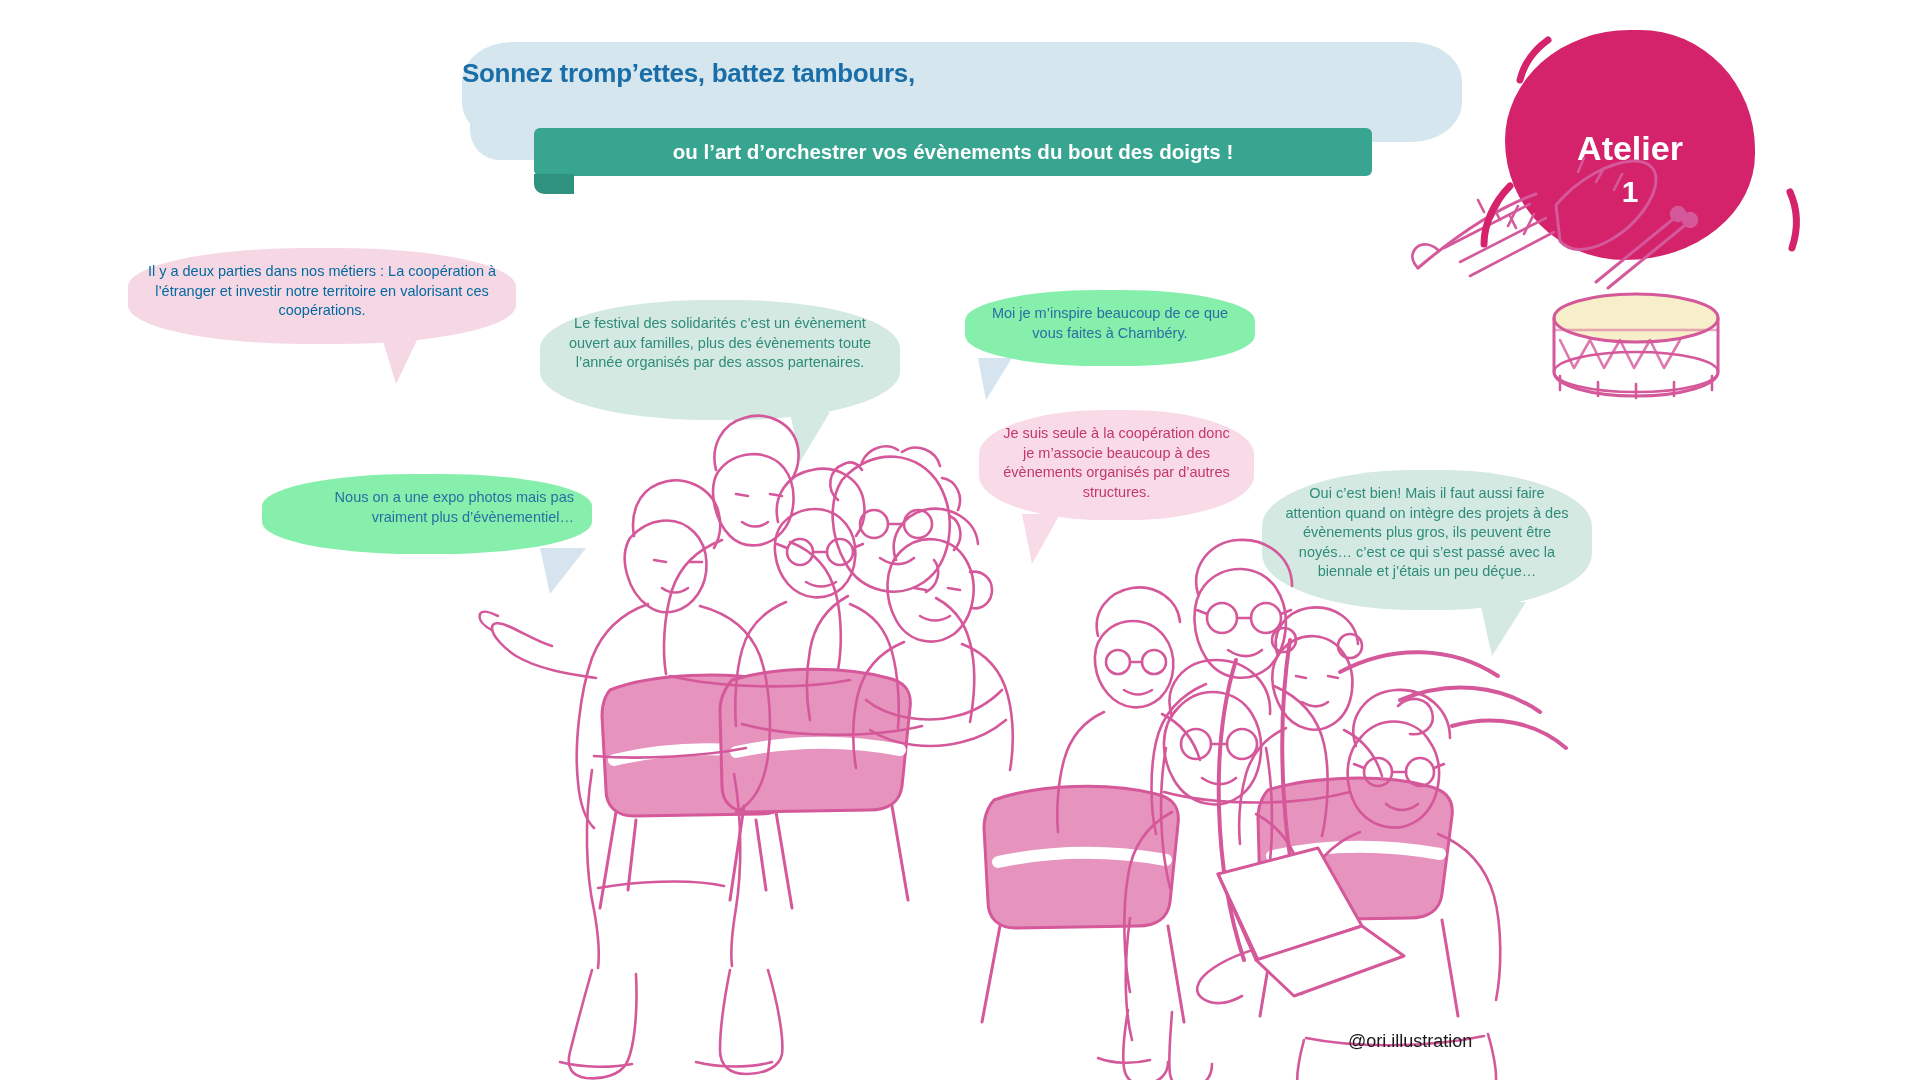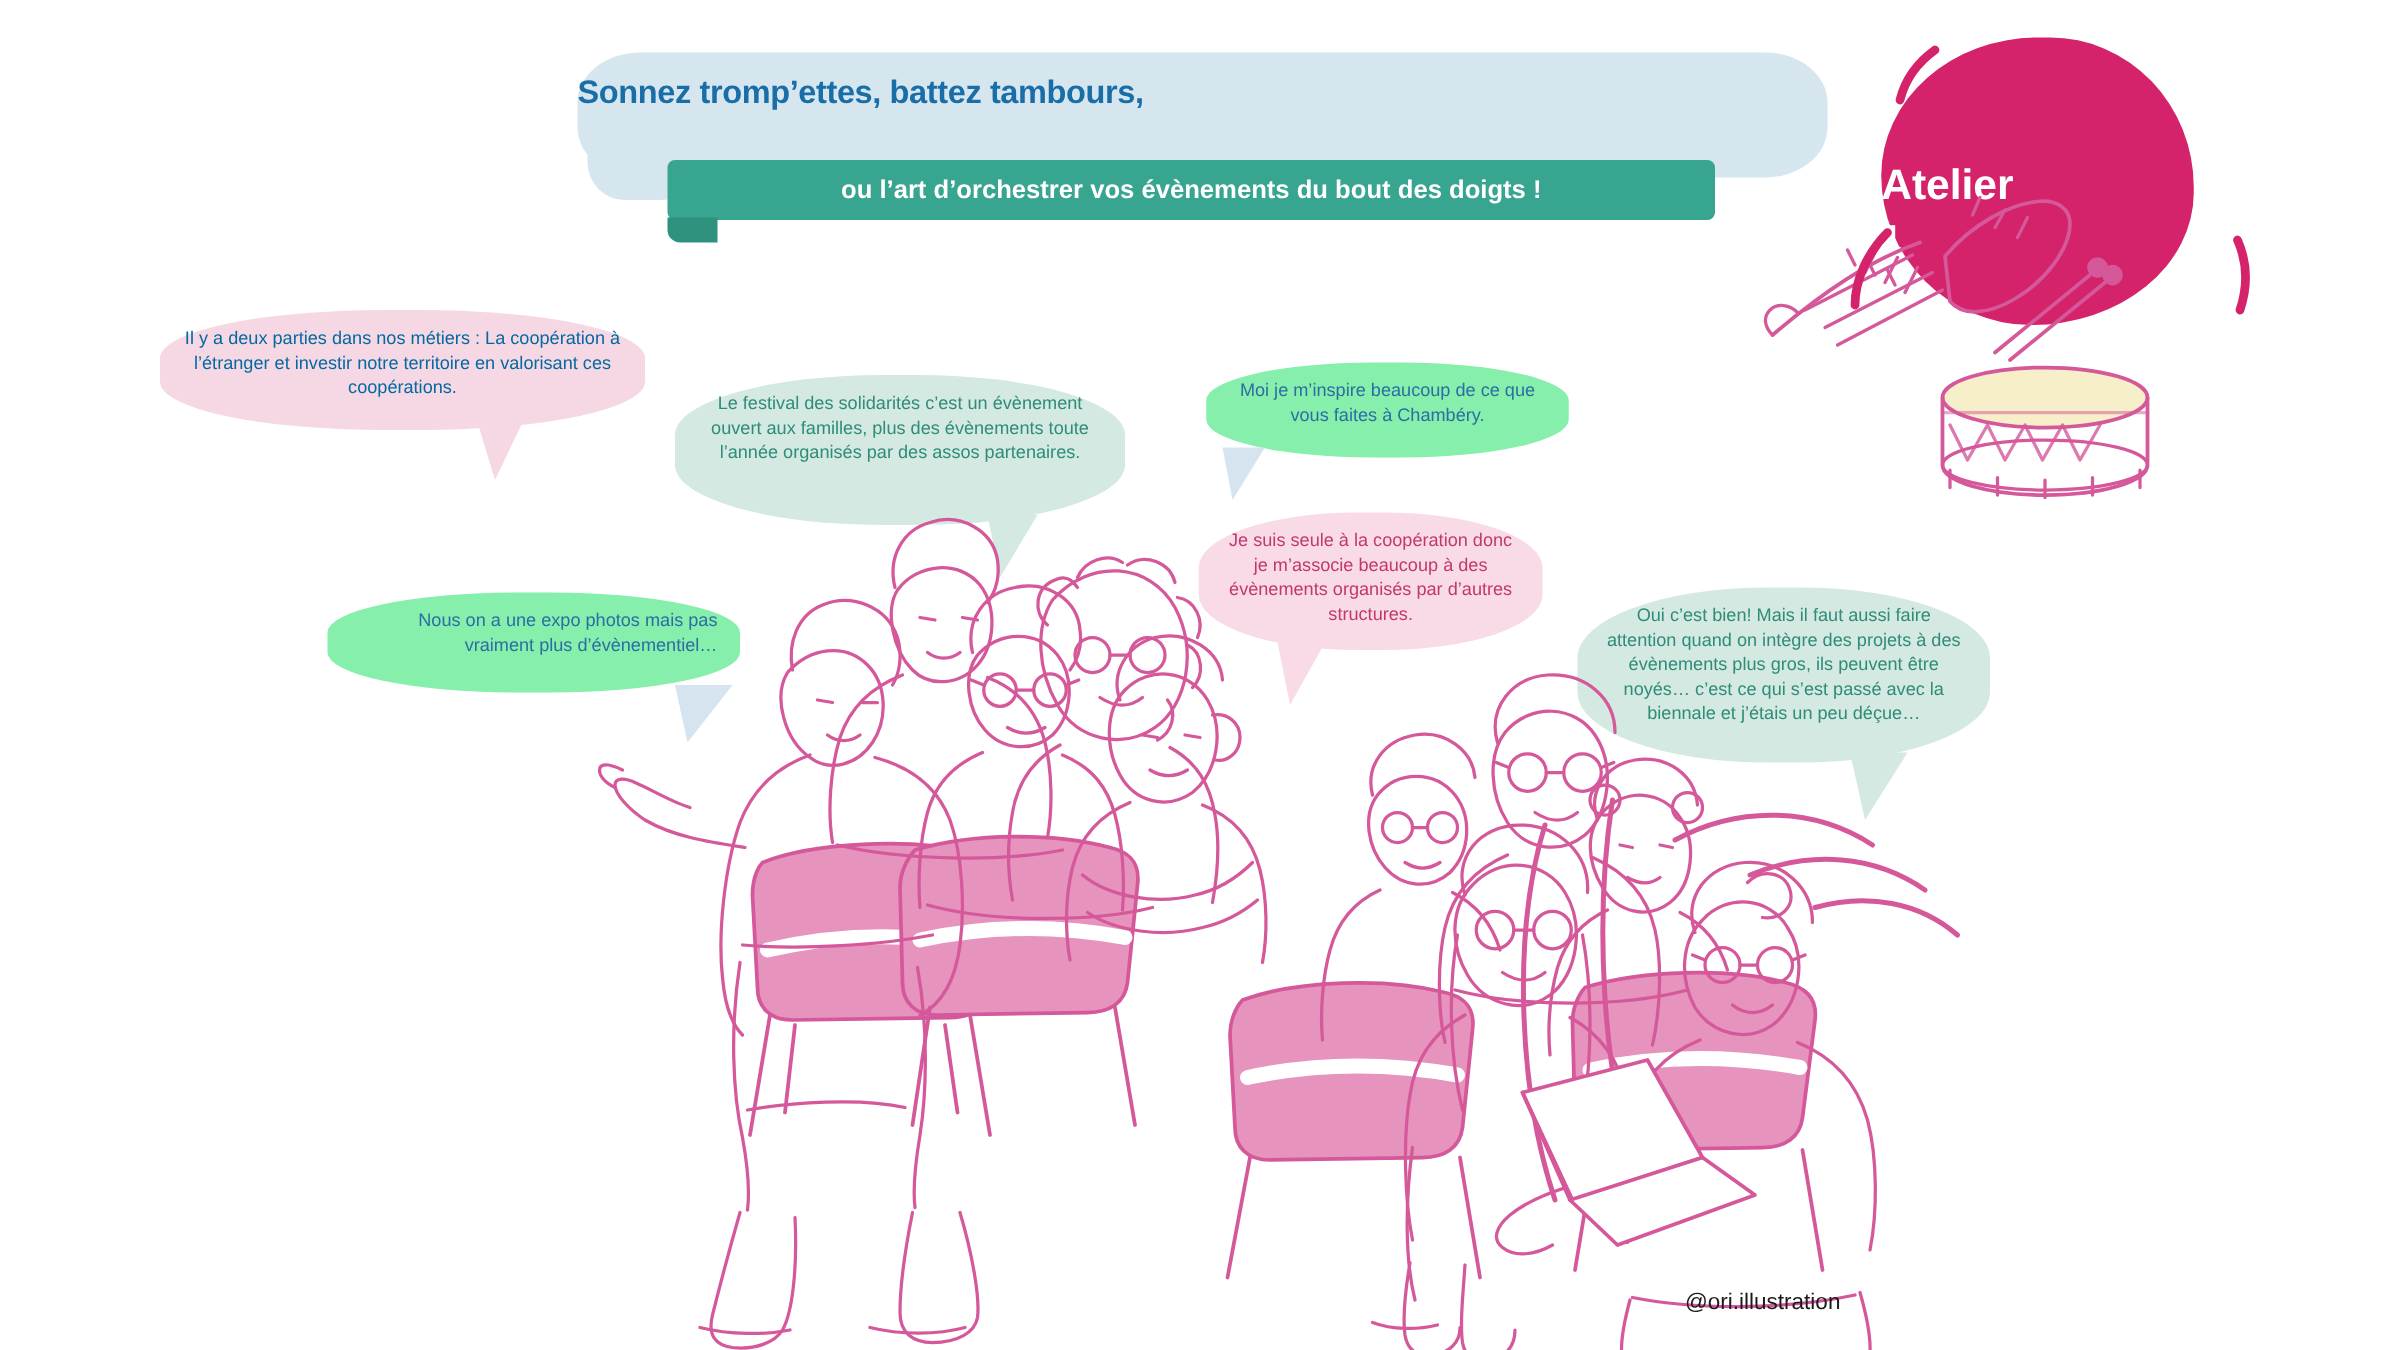--- a/index.html
+++ b/index.html
@@ -91,21 +91,21 @@
     width: 250px;
     height: 230px;
     background: #d4226b;
     border-radius: 50% 46% 52% 48% / 48% 52% 46% 52%;
   }
   .atelier-label {
     position: absolute;
     left: 1505px;
     top: 126px;
     width: 250px;
-    text-align: left;
+    text-align: center;
     color: #ffffff;
     font-size: 34px;
     font-weight: bold;
     line-height: 1.35;
   }
   .atelier-num {
     display: block;
     font-size: 30px;
     font-weight: bold;
   }
@@ -151,21 +151,21 @@
   
   #bubble-3 { left: 965px; top: 290px; width: 290px; height: 76px; }
   #tail-3 {
     left: 978px; top: 358px;
     border-left: 8px solid transparent;
     border-right: 26px solid transparent;
     border-top: 42px solid #d6e4f0;
   }
 
   
-  #bubble-4 { left: 959px; top: 410px; width: 275px; height: 110px; }
+  #bubble-4 { left: 979px; top: 410px; width: 275px; height: 110px; }
   #tail-4 {
     left: 1022px; top: 514px;
     border-left: 10px solid transparent;
     border-right: 28px solid transparent;
     border-top: 50px solid #f9dbe7;
   }
 
   
   #bubble-5 { left: 262px; top: 474px; width: 330px; height: 80px; text-align: right; }
   #tail-5 {

